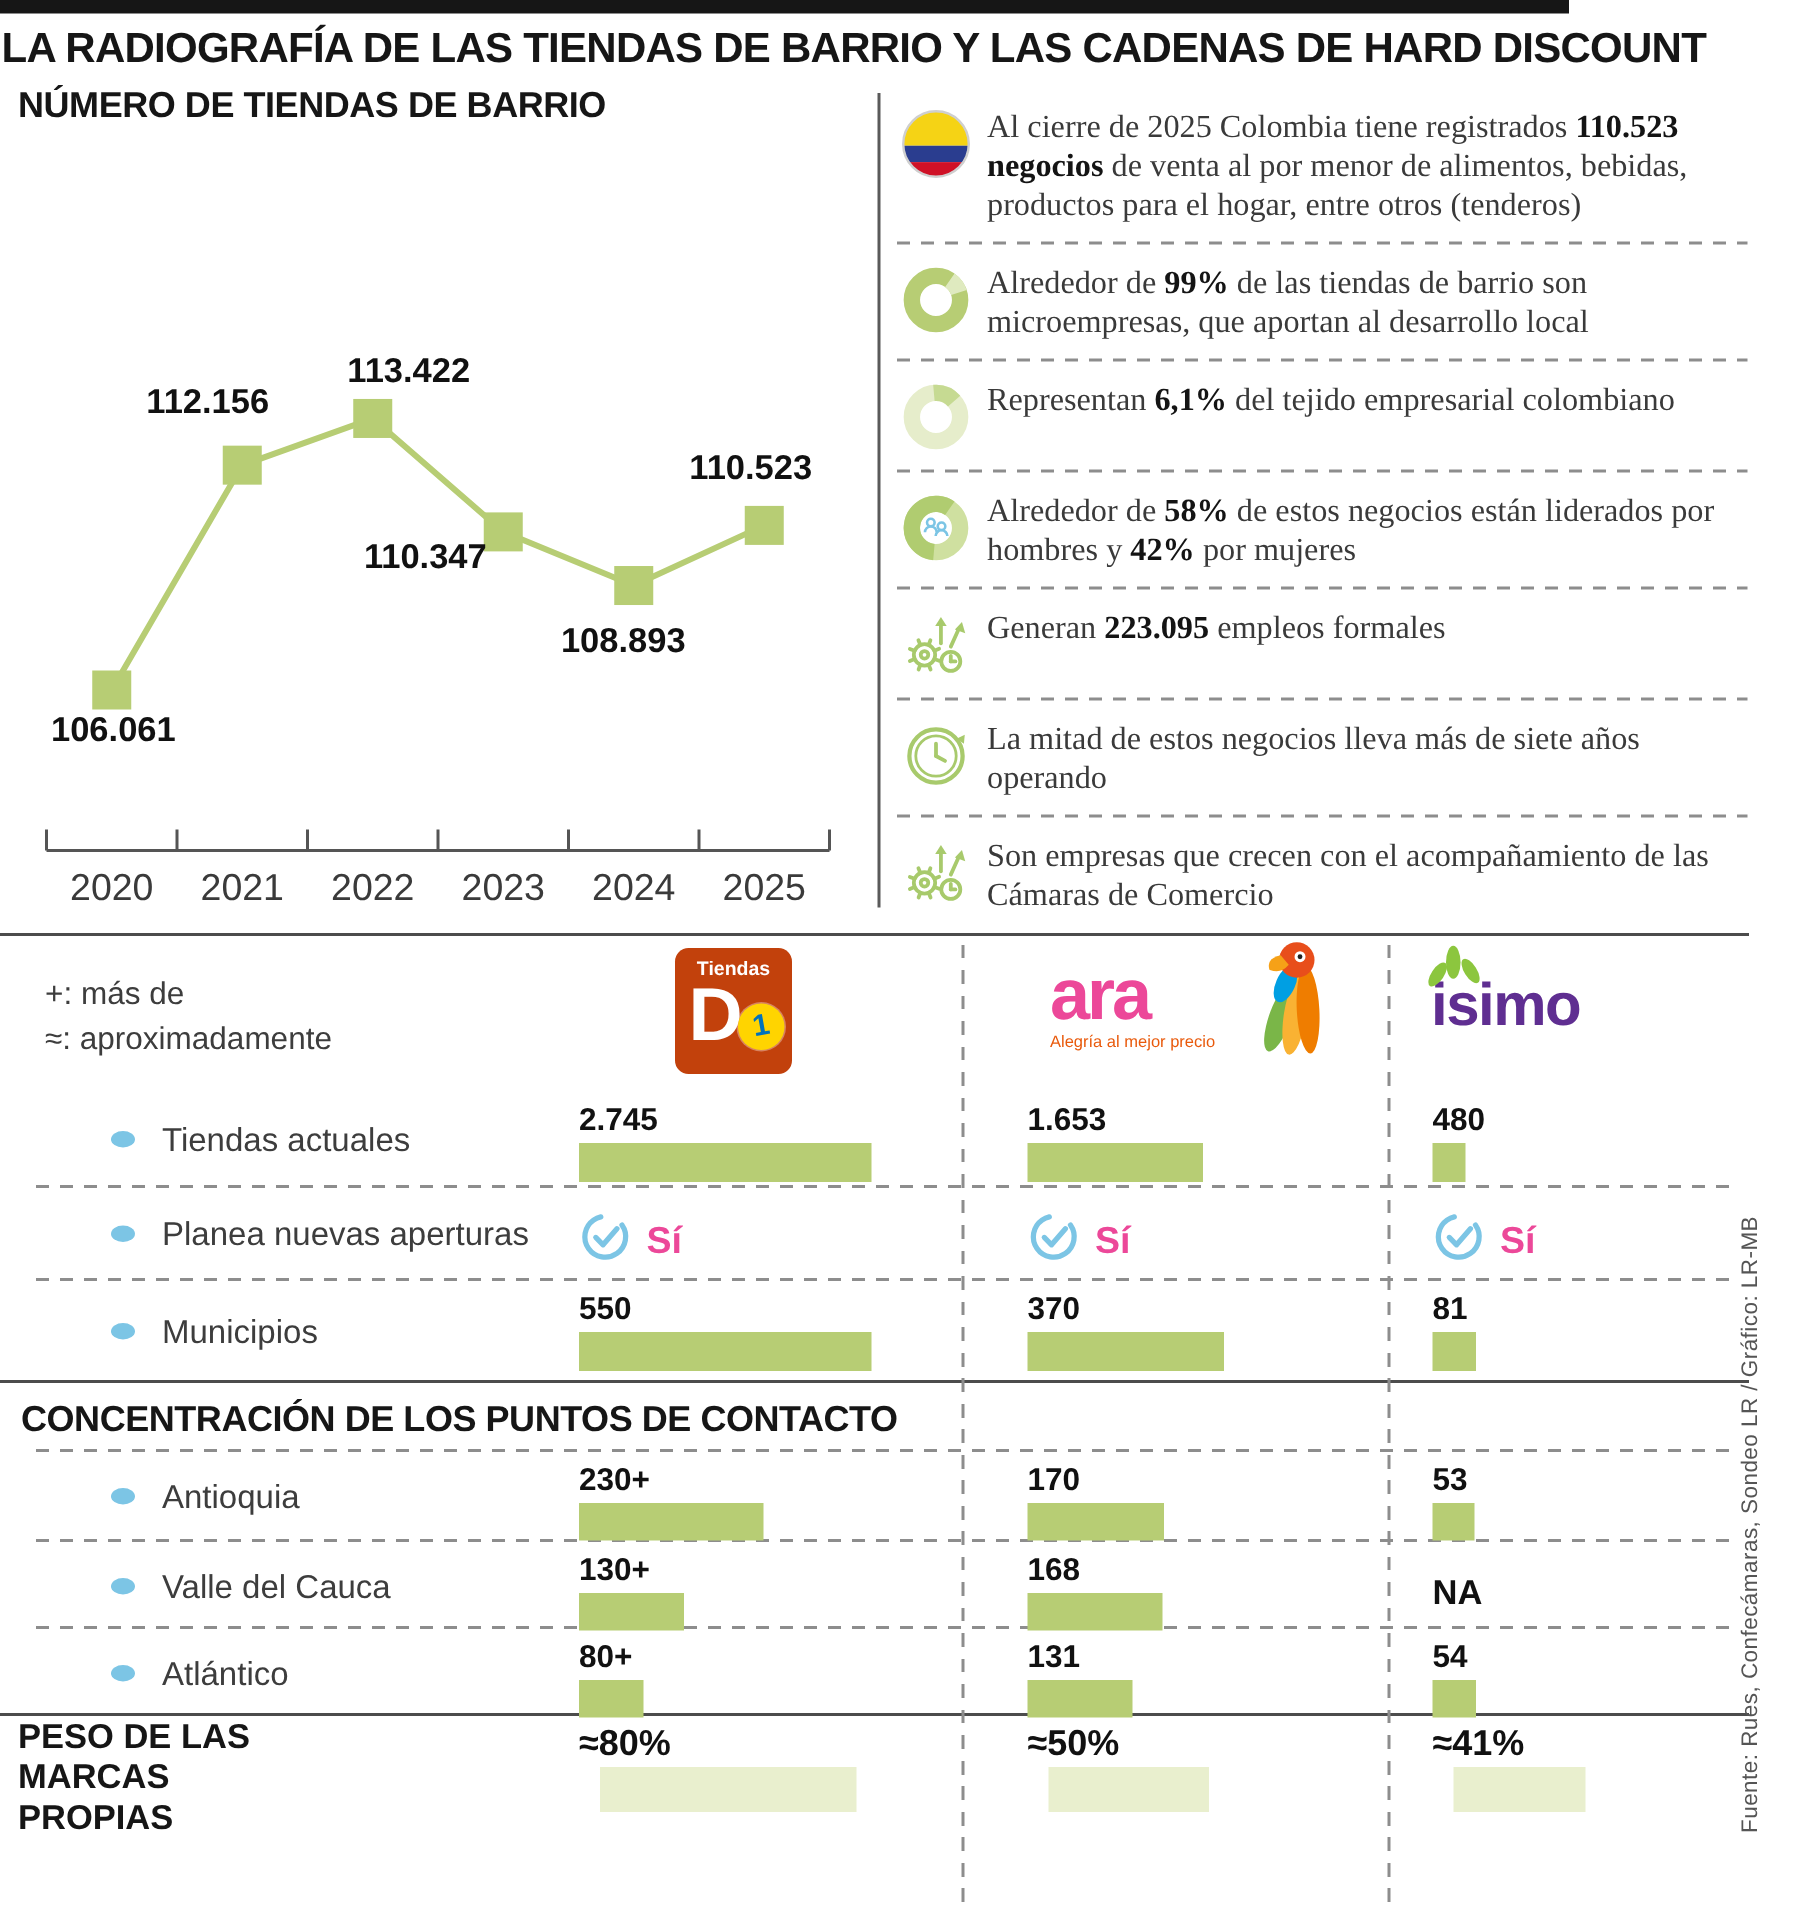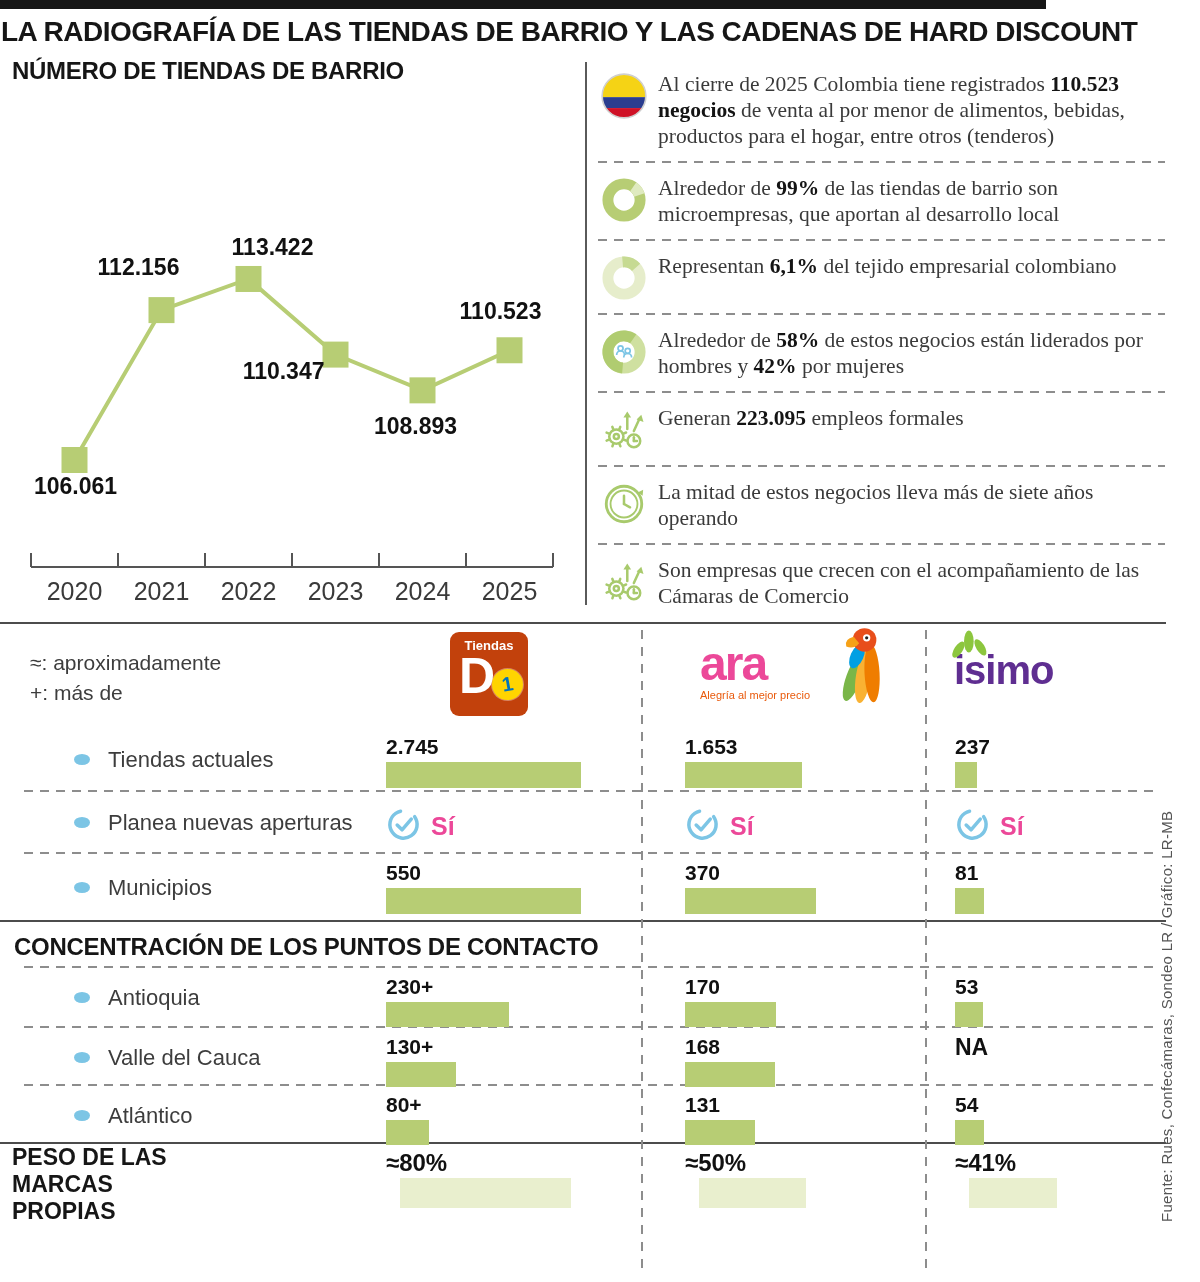--- a/index.html
+++ b/index.html
@@ -31,21 +31,21 @@
   .solid-h{height:2px;background:#4c4c4c;width:1166px;}
   .sec-title{font-size:24px;font-weight:bold;color:#161616;padding:11px 0 0 14px;height:33px;letter-spacing:-0.3px;}
   .label-cell{display:flex;align-items:center;gap:18px;padding-left:74px;font-size:22px;color:#3d3d3d;line-height:25px;}
   .label-cell.bold-label{padding-left:12px;font-weight:bold;color:#161616;font-size:23px;line-height:27px;}
   .label-cell.bold-label span{max-width:205px;}
   .bullet{flex:0 0 16px;width:16px;height:11px;border-radius:50%;background:#7cc5e5;}
   .vcell{padding-top:7px;}
   .vcell.c1{padding-left:16px;}.vcell.c2{padding-left:31px;}.vcell.c3{padding-left:17px;}
   .num{font-size:21px;font-weight:bold;color:#111;line-height:24px;margin-bottom:3px;}
   .num.approx{font-size:24px;}
-  .num.na{font-size:23px;}
+  .num.na{margin-top:14px;font-size:23px;}
   .bar{background:#b7cd74;height:26px;}
   .bar.light{background:#e9efce;height:30px;margin-left:14px;}
   .check-cell{display:flex;align-items:center;gap:10px;padding-top:8px;}
   .check-cell .si{font-size:25px;font-weight:bold;color:#ec4899;}
   
   .d1-logo{position:relative;width:78px;height:84px;background:#c2410c;border-radius:9px;margin:8px 0 0 80px;}
   .d1-top{color:#fff;font-weight:bold;font-size:13px;text-align:center;padding-top:6px;}
   .d1-letter{color:#fff;font-weight:bold;font-size:50px;line-height:46px;padding-left:9px;}
   .d1-circle{position:absolute;right:5px;top:37px;width:31px;height:31px;border-radius:50%;background:#ffd400;
              display:flex;align-items:center;justify-content:center;box-shadow:0 0 0 1px rgba(255,255,255,.35);}
@@ -225,22 +225,22 @@
         </div>
         <div class="fact-text"><span>Son empresas que crecen con el acompañamiento de las Cámaras de Comercio</span></div>
       </div>
     </section>
 
   <div class="hline hline-top"></div>
 
   <section class="cmp">
     <div class="row cmp-head">
       <div class="legend-cell">
+        <div>+: más de</div>
         <div>≈: aproximadamente</div>
-        <div>+: más de</div>
       </div>
       <div>
         <div class="d1-logo">
           <div class="d1-top">Tiendas</div>
           <div class="d1-letter">D</div>
           <div class="d1-circle">
             <span class="d1-one">1</span>
           </div>
         </div>
       </div>
@@ -283,21 +283,21 @@
           </div>
           <div class="vcell c1">
             <div class="num">2.745</div>
             <div class="bar" style="width: 195px;"></div>
           </div>
           <div class="vcell c2">
             <div class="num">1.653</div>
             <div class="bar" style="width: 117px;"></div>
           </div>
           <div class="vcell c3">
-            <div class="num">237</div>
+            <div class="num">480</div>
             <div class="bar" style="width: 22px;"></div>
           </div>
         </div>
         <div class="dash-h"></div>
         <div class="row" style="height: 60px;">
           <div class="label-cell">
             <span class="bullet"></span>
             <span>Planea nuevas aperturas</span>
           </div>
           <div class="vcell c1">

